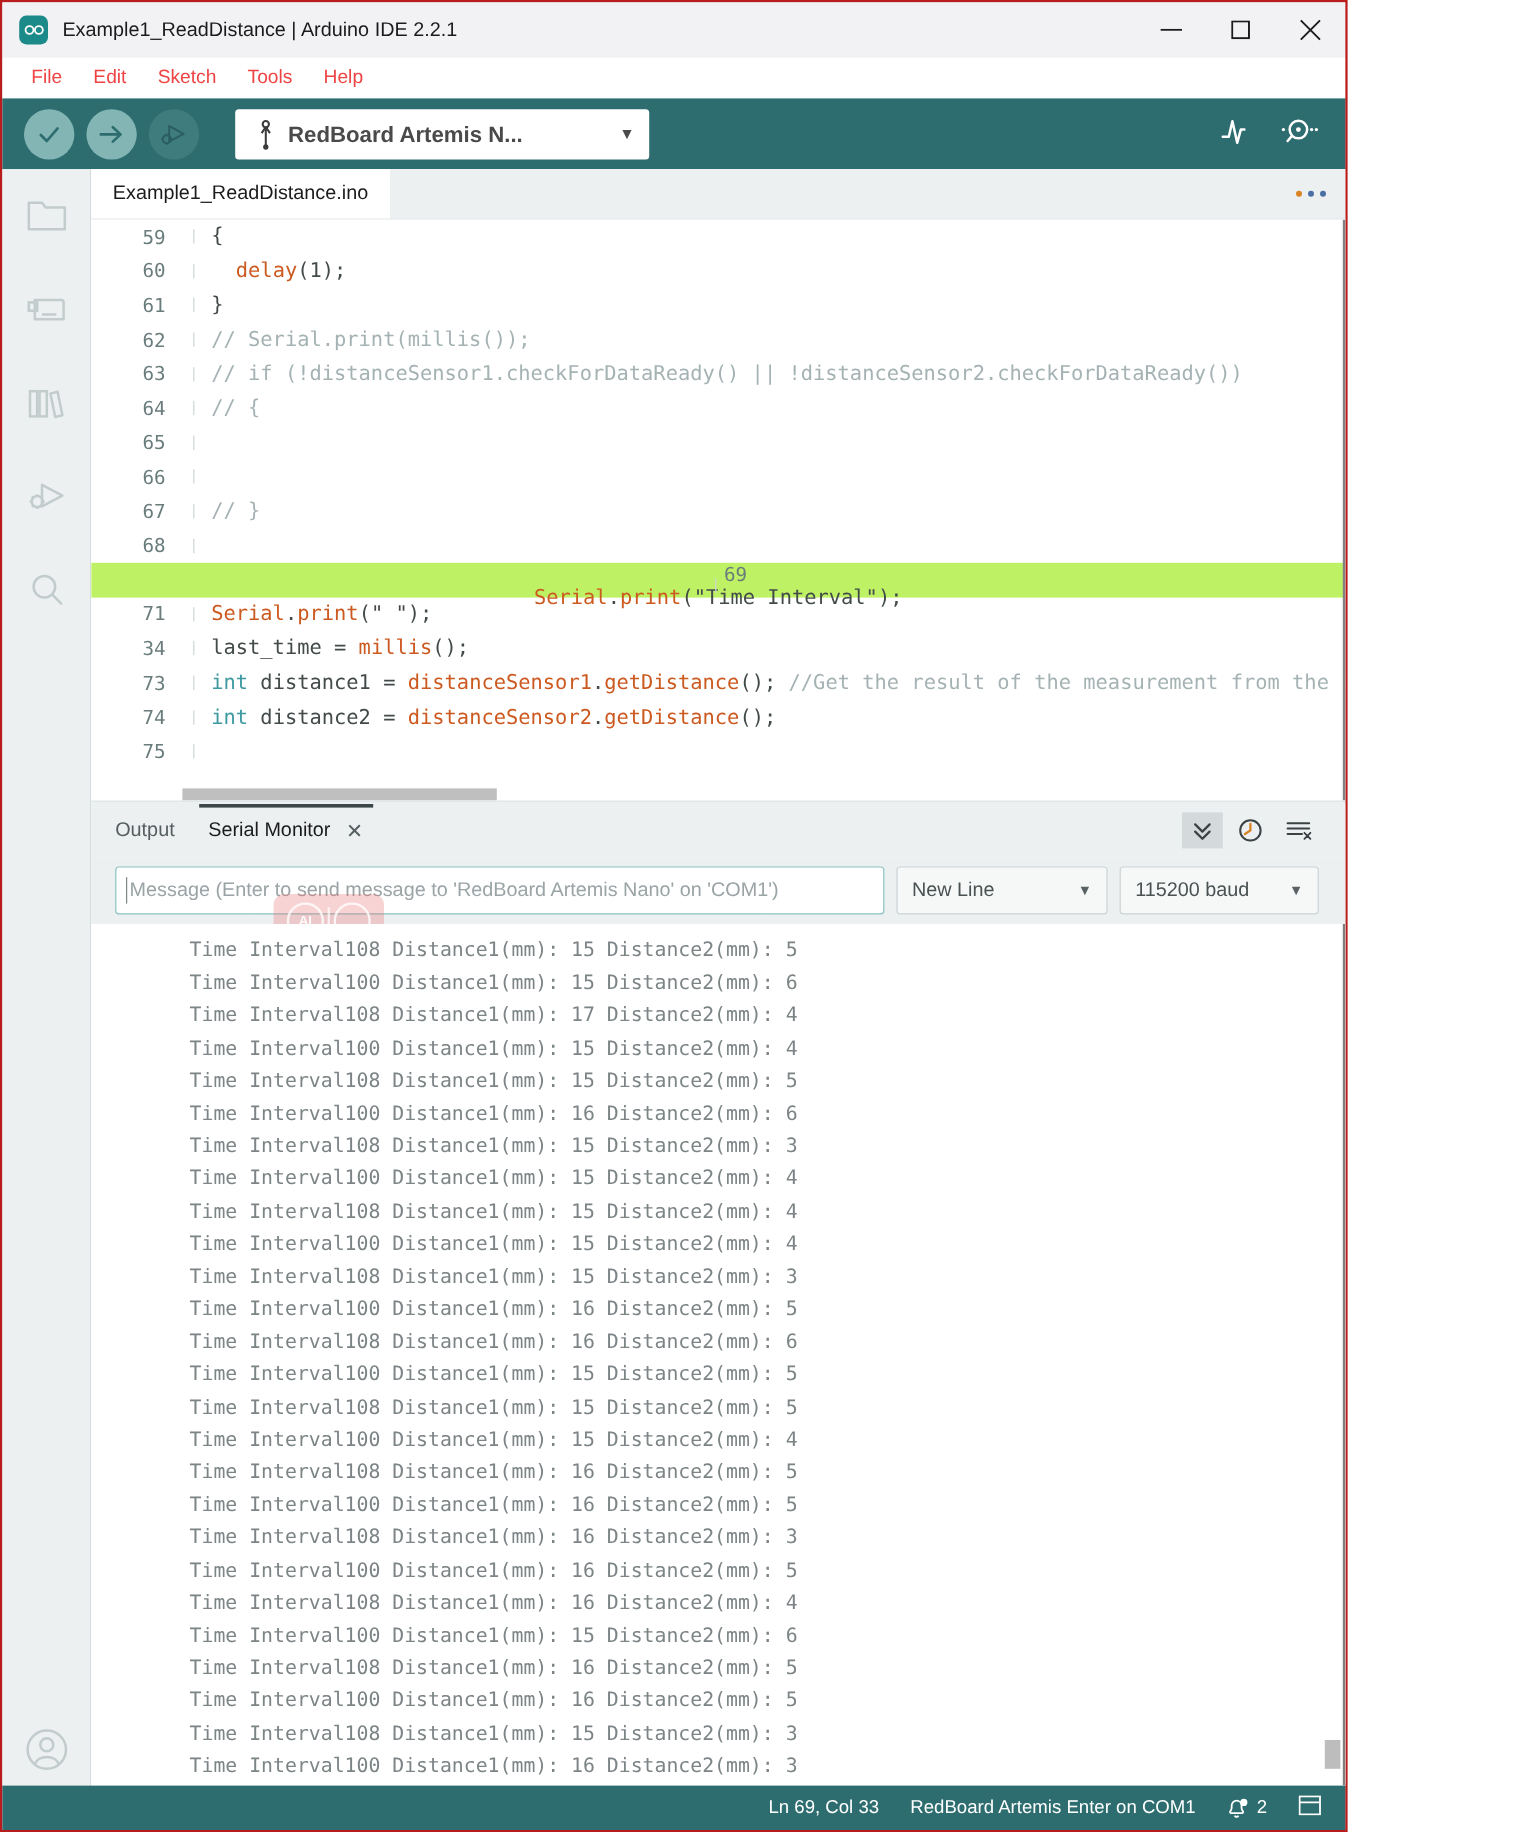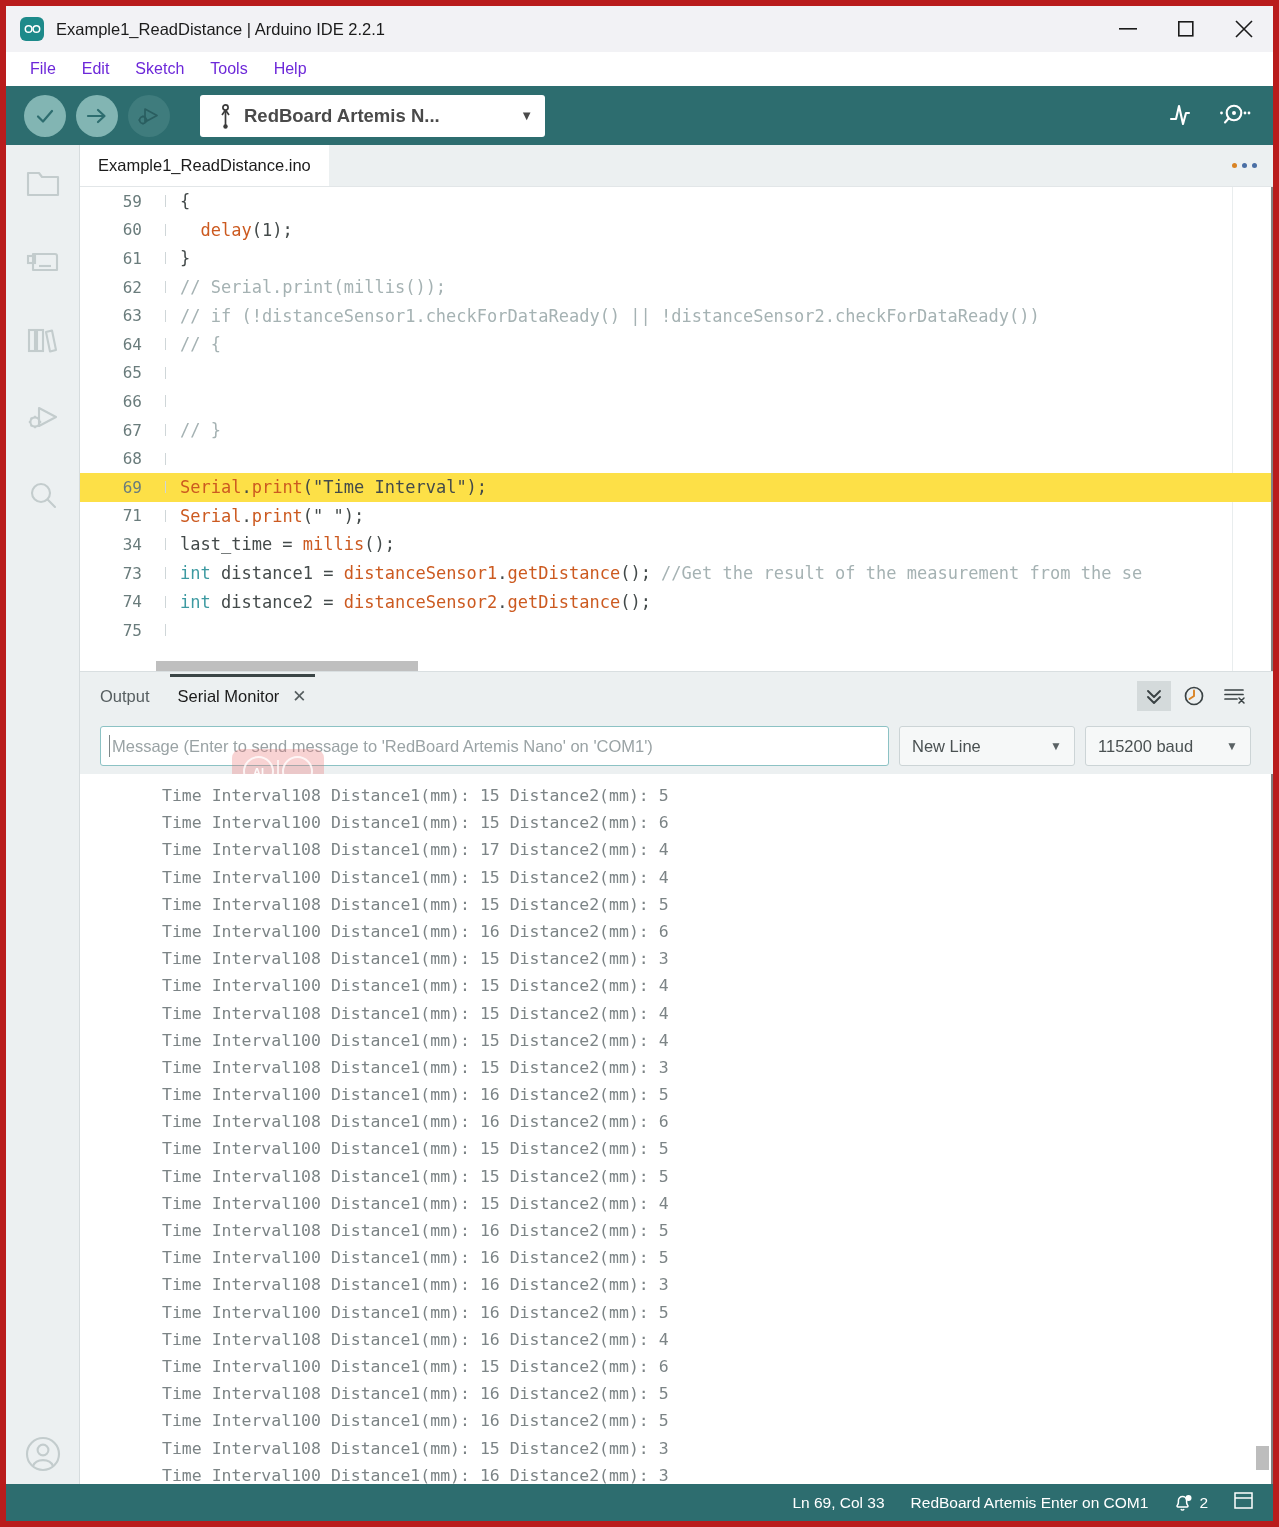--- a/index.html
+++ b/index.html
@@ -1,37 +1,37 @@
 <!DOCTYPE html>
 <html><head>
 <meta charset="utf-8">
 <style>
   * { box-sizing: border-box; margin:0; padding:0; }
   html,body { width:1279px; height:1527px; overflow:hidden; background:#ffffff;
     font-family:"Liberation Sans", sans-serif; }
 
-  #app { position:relative; width:1279px; height:1527px; background:#ffffff;
-         border:6px solid #b91c1c; }
+  #app { position:relative; width:1123px; height:1527px; background:#ffffff;
+         border:2px solid #b91c1c; }
 
   
   .titlebar { height:46px; background:#f2f2f5; display:flex; align-items:center;
               position:relative; }
   .tb-logo { width:24px; height:24px; margin-left:14px; border-radius:6px;
              background:#1d8a8a; display:flex; align-items:center; justify-content:center;
              color:#fff; font-size:12px; font-weight:bold; letter-spacing:-1px; }
   .tb-title { margin-left:12px; font-size:16.5px; color:#1b1b1b; }
   .tb-btns { margin-left:auto; display:flex; height:46px; }
   .tb-btn { width:58px; height:46px; display:flex; align-items:center;
             justify-content:center; color:#1b1b1b; }
   .tb-btn svg { display:block; }
 
   
   .menubar { height:34px; background:#ffffff; display:flex; align-items:center;
              padding-left:14px; gap:6px; }
-  .menu-item { font-size:16px; color:#6d28d9; padding:3px 10px; border-radius:3px; }
+  .menu-item { font-size:16px; color:#ef4444; padding:3px 10px; border-radius:3px; }
 
   
   .toolbar { height:59px; background:#2d6d6f; display:flex; align-items:center;
              padding-left:18px; position:relative; }
   .tbar-circle { width:42px; height:42px; border-radius:50%; background:#82b5b3;
                  display:flex; align-items:center; justify-content:center; margin-right:10px; }
   .tbar-circle.dim { background:#3f7c7d; }
   .tbar-circle svg { display:block; }
   .board-select { margin-left:20px; height:42px; width:345px; background:#ffffff;
                   border-radius:3px; display:flex; align-items:center; padding:0 12px; }
@@ -63,21 +63,21 @@
   .etab { background:#ffffff; padding:0 18px; display:flex; align-items:center;
           font-size:16.5px; color:#1b1b1b; }
   .tab-dots { margin-left:auto; display:flex; align-items:center; padding-right:16px; gap:5px; }
   .dot { width:5px; height:5px; border-radius:50%; }
 
   
   .editor { position:relative; height:484px; background:#ffffff; overflow:hidden;
             font-family:"DejaVu Sans Mono", monospace; font-size:17px; }
   .code-rows { position:relative; }
   .crow { height:28.6px; display:flex; align-items:center; white-space:pre; }
-  .crow.hl { background:#fde047; }
+  .crow.hl { background:#bef264;flex-direction:column; }
   .lnum { width:76px; text-align:right; padding-right:14px; color:#6a7c7c;
           font-size:16px; flex:none; }
   .guide { width:24px; flex:none; position:relative; }
   .guide::before { content:""; position:absolute; left:9px; top:-6px; bottom:-6px;
                    width:1px; background:#cfd6d8; }
   .ctext { flex:1; color:#434a4a; }
   .k-fn   { color:#cc5a20; }
   .k-type { color:#3d9aa1; }
   .k-cmt  { color:#a5b2b3; }
   .k-punct{ color:#434a4a; }

